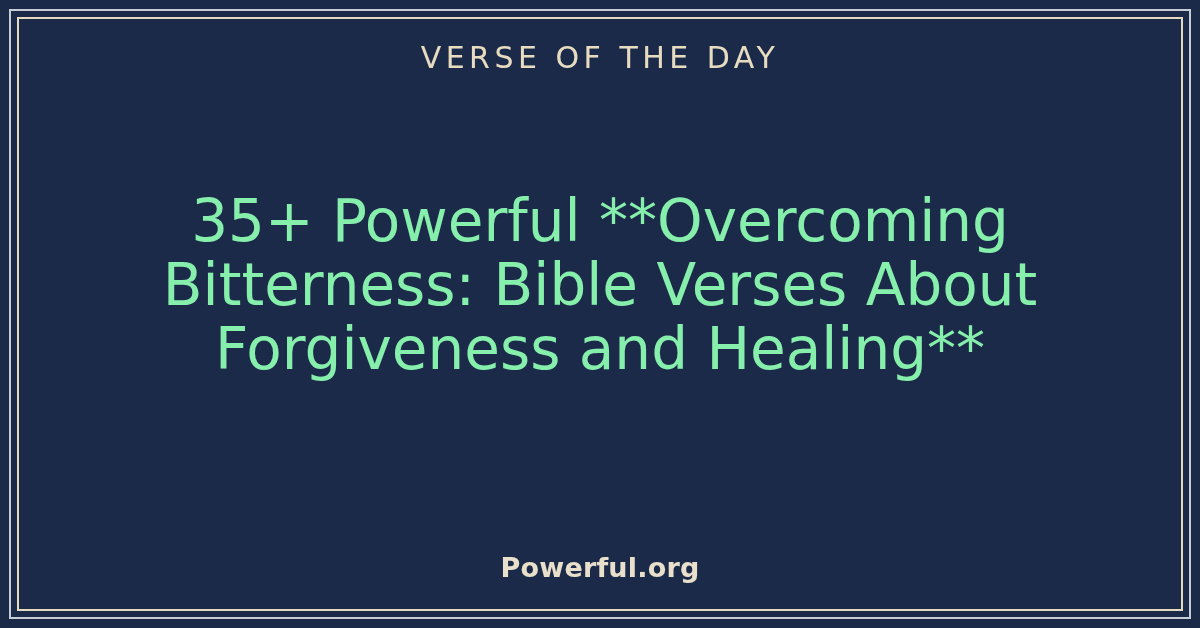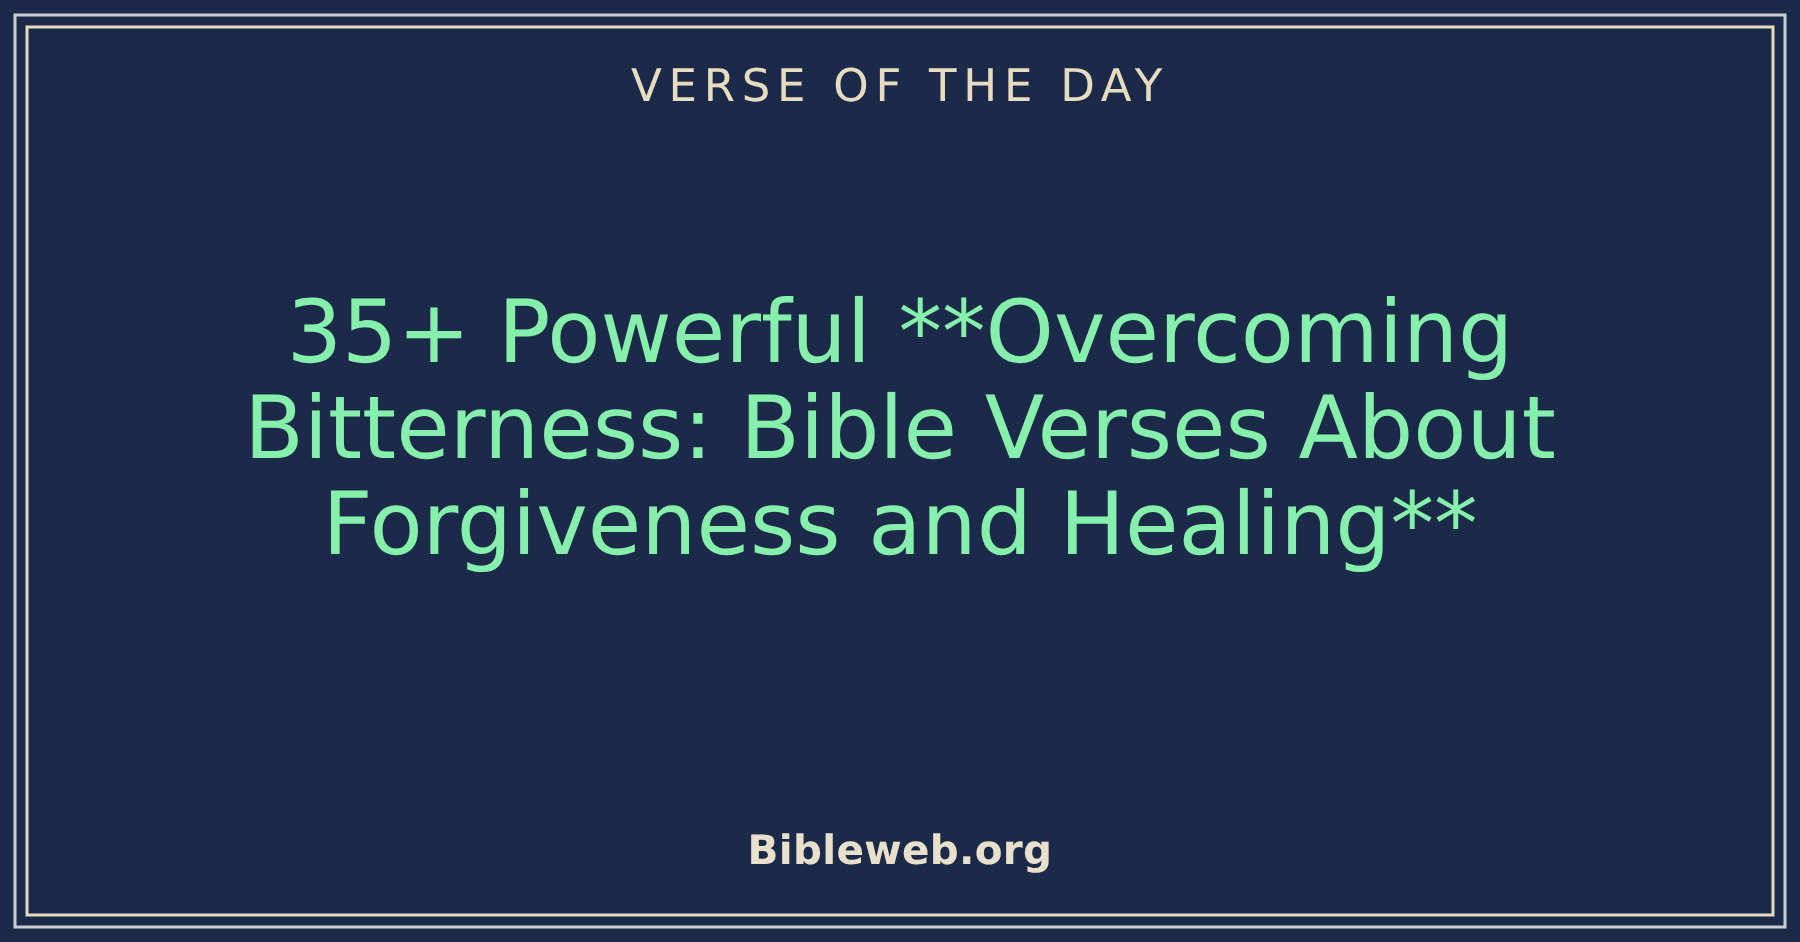--- a/index.html
+++ b/index.html
@@ -105,16 +105,16 @@
   <div class="frame-inner"></div>
 
   <div class="content">
 
     <div class="eyebrow">VERSE OF THE DAY</div>
 
     <div class="title-wrap">
       <h1 class="title">35+ Powerful **Overcoming Bitterness: Bible Verses About Forgiveness and Healing**</h1>
     </div>
 
-    <div class="footer">Bibleweb.org</div>
+    <div class="footer">Powerful.org</div>
 
   </div>
 </div>
 
 </body></html>

